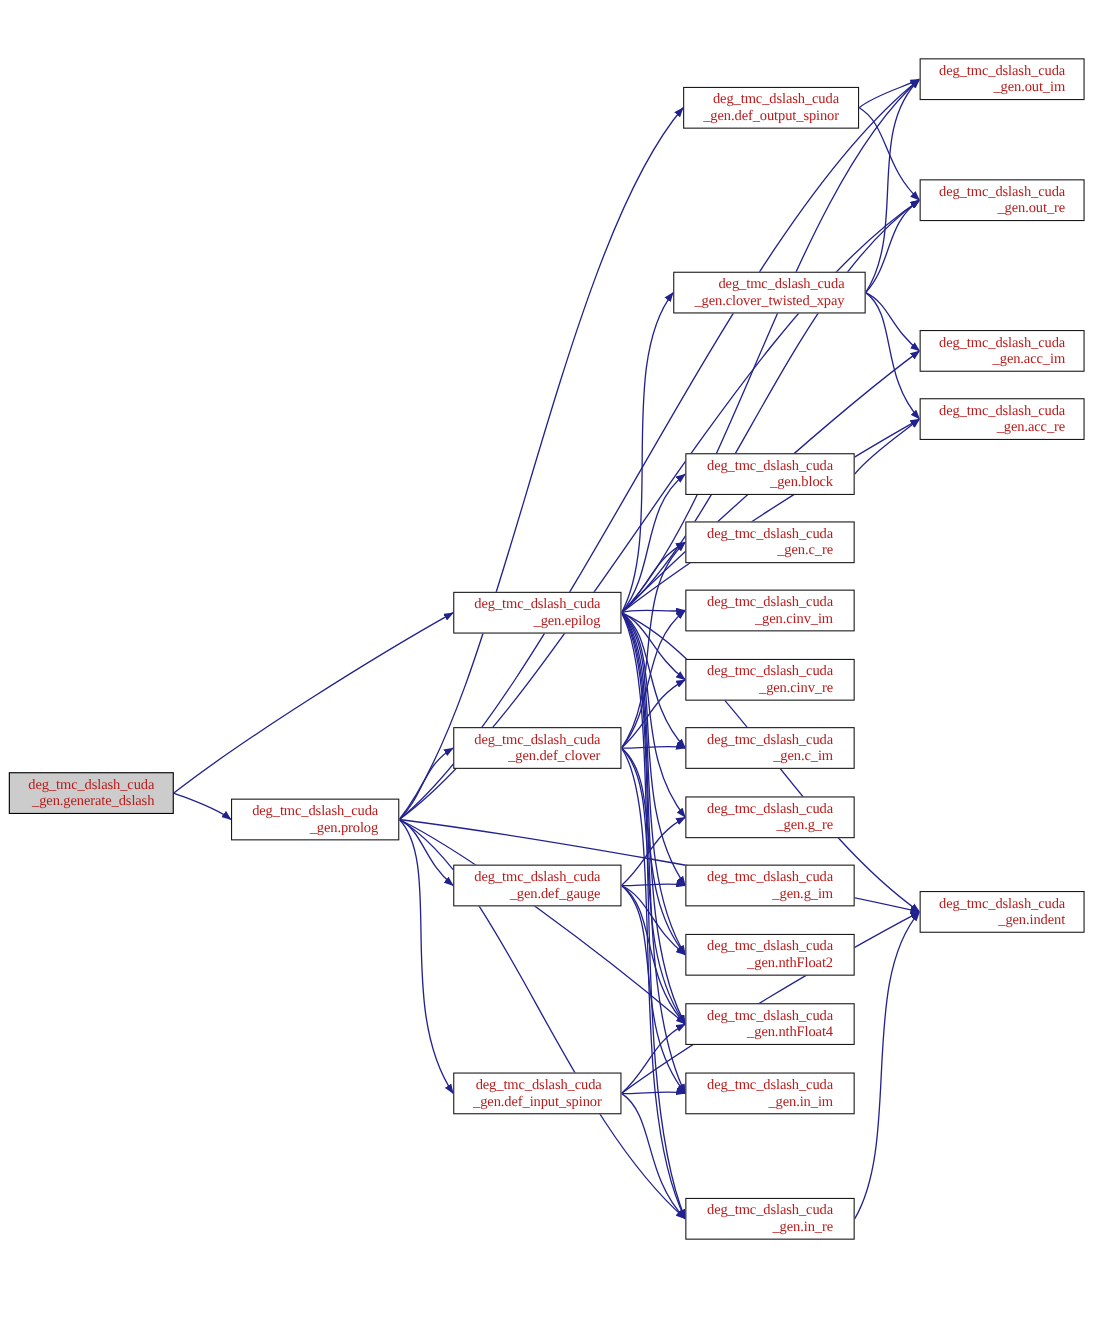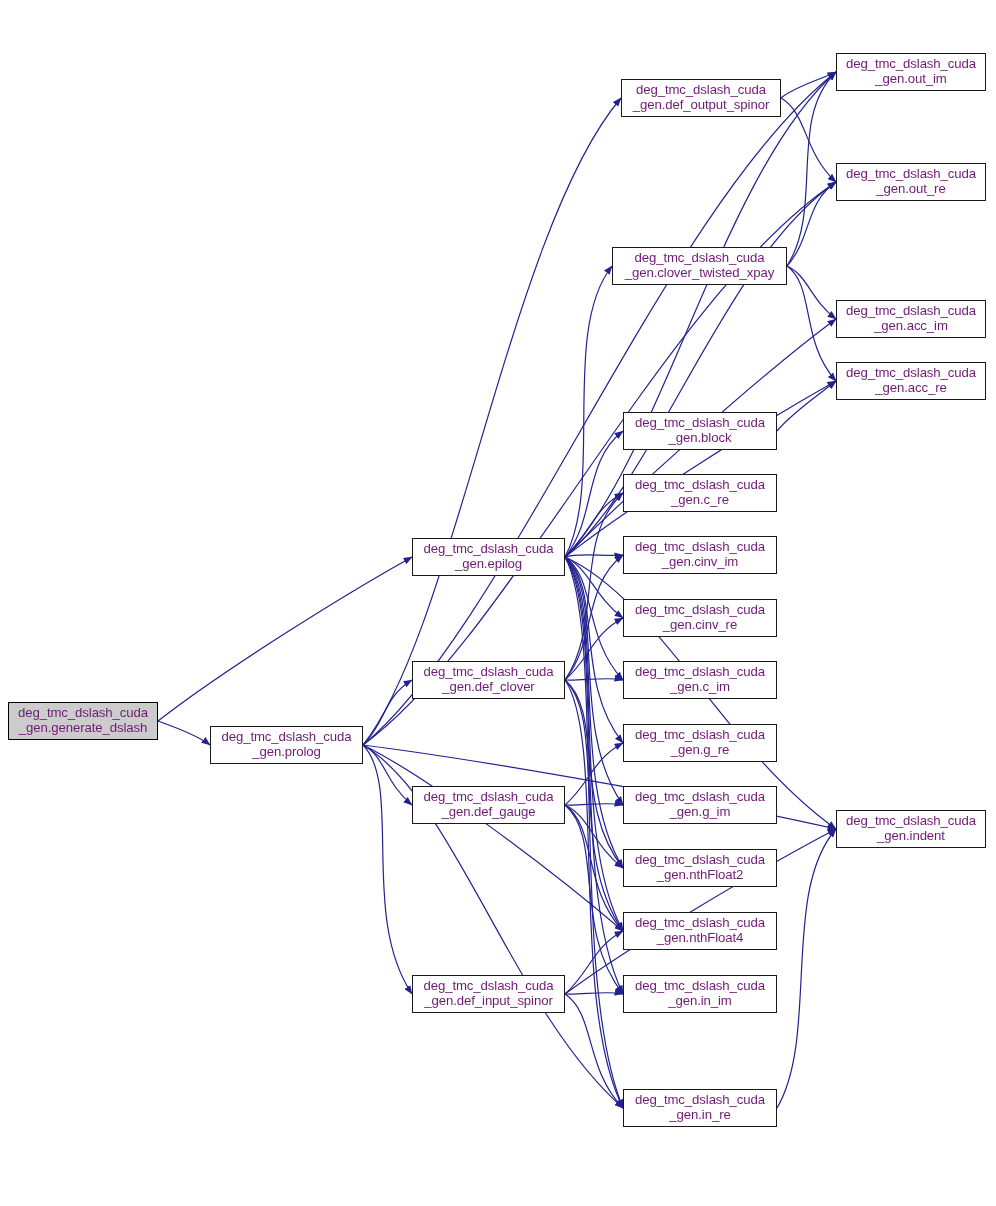--- a/index.html
+++ b/index.html
@@ -1,22 +1,22 @@
 <!DOCTYPE html>
 <html><head>
 <meta charset="utf-8">
 <style>
   html,body{margin:0;padding:0;background:#ffffff;}
   #canvas{position:relative;width:996px;height:1206px;background:#ffffff;
           font-family:"Liberation Sans","DejaVu Sans",sans-serif;overflow:hidden;}
   svg#edges{position:absolute;left:0;top:0;width:996px;height:1206px;}
   .node{position:absolute;box-sizing:border-box;border:1px solid #1a1a1a;
         background:#ffffff;display:flex;align-items:center;justify-content:center;
-        text-align:center;line-height:1.12;color:#701a75;font-size:13.2px;
-        letter-spacing:-0.1px;white-space:pre-line;}
+        text-align:right;line-height:1.12;color:#b91c1c;font-size:13.2px;
+        letter-spacing:-0.1px;white-space:pre-line;font-family:Liberation Serif, serif;}
   .node.root{background:#cccccc;border:1px solid #000000;}
 </style>
 </head>
 <body>
 
 <div id="canvas">
   <svg id="edges" xmlns="http://www.w3.org/2000/svg" viewBox="0 0 996 1206">
     <defs>
       <marker id="ah" markerWidth="9" markerHeight="7" refX="8.4" refY="3.5" orient="auto" markerUnits="userSpaceOnUse">
         <path d="M0,0 L9,3.5 L0,7 z" fill="#22228f"></path>

